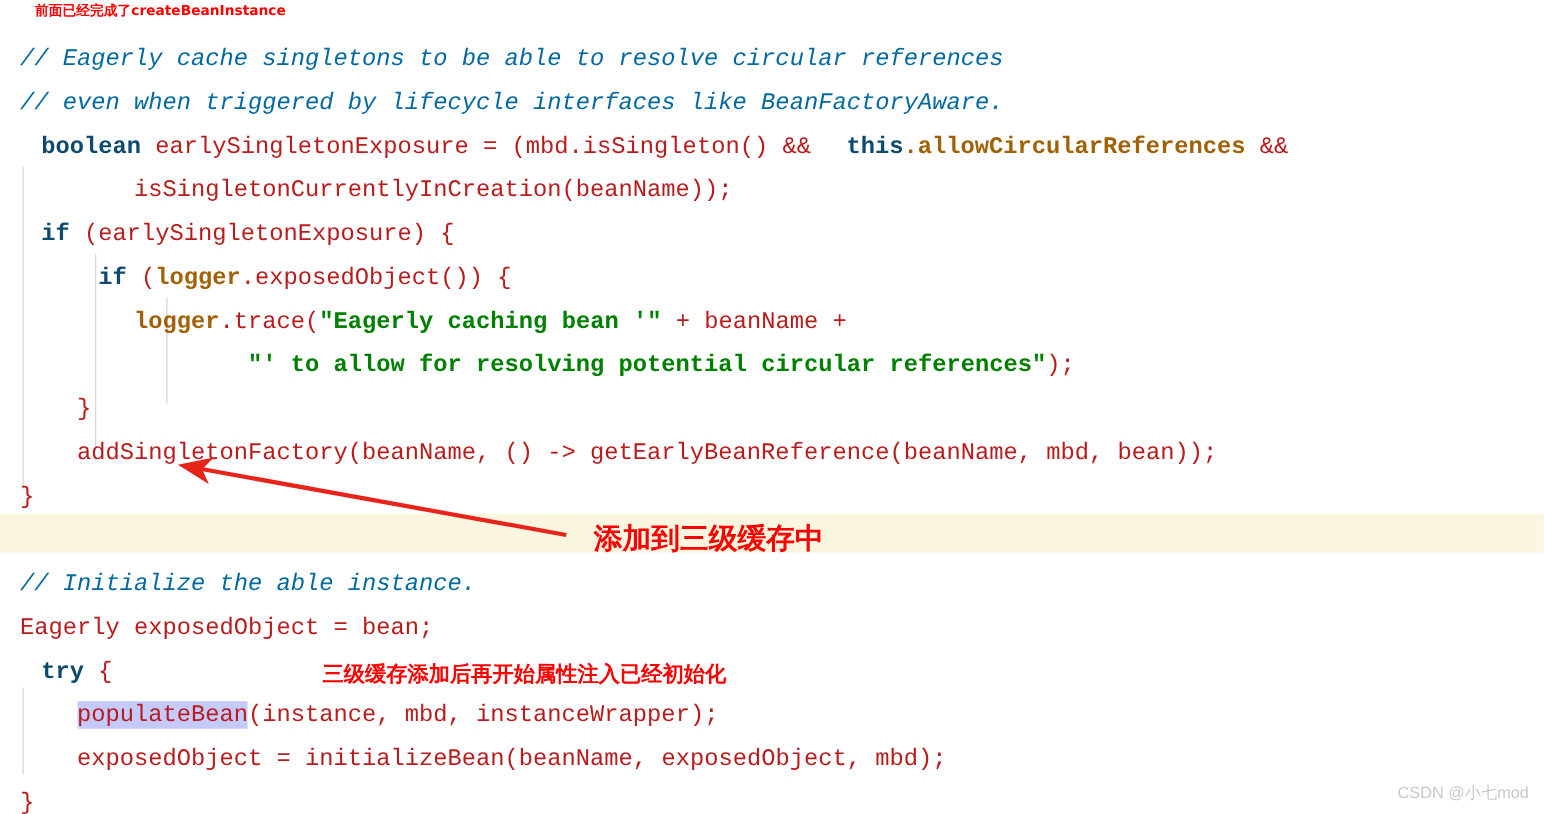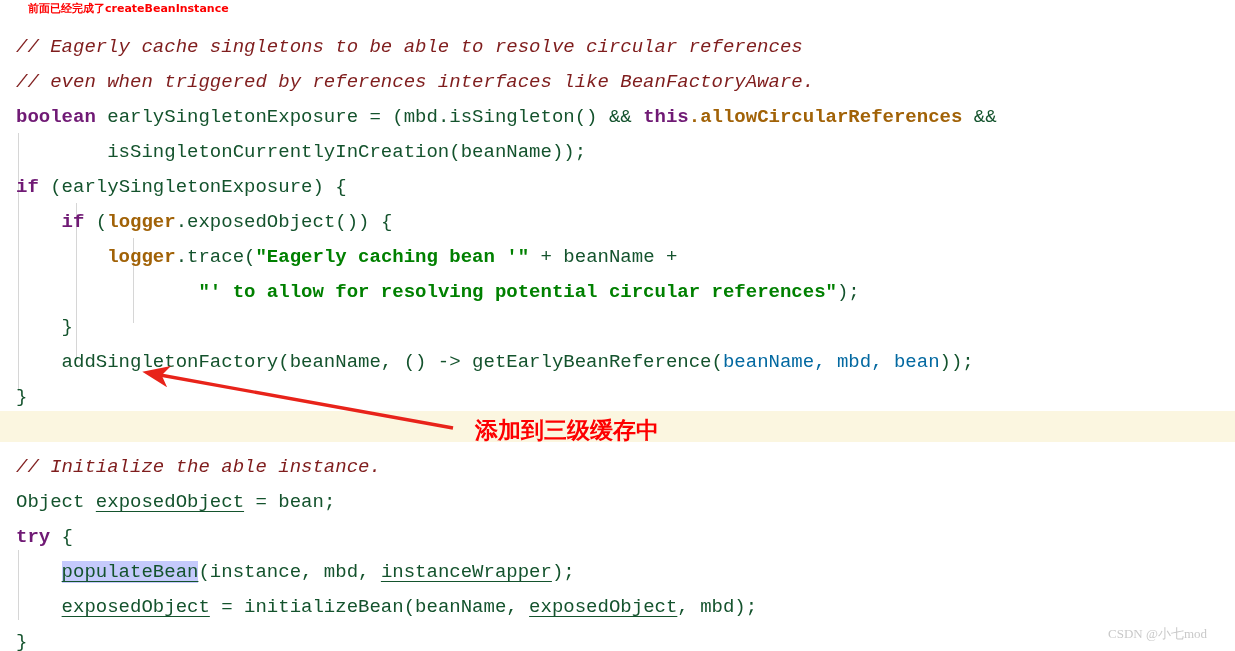--- a/index.html
+++ b/index.html
@@ -48,27 +48,27 @@
     height: 35px;
     line-height: 35px;
     white-space: pre;
     font-size: 19px;
     font-family: "Liberation Mono", "DejaVu Sans Mono", monospace;
     color: #2b2b2b;
     letter-spacing: 0px;
   }
 
   
-  .kw      { color: #701a75; font-weight: bold; }
-  .cmt     { color: #7f1d1d; font-style: italic; }
+  .kw      { color: #0c4a6e; font-weight: bold; margin-left: 17px; }
+  .cmt     { color: #0369a1; font-style: italic; }
   .str     { color: #008000; font-weight: bold; }
   .fld     { color: #a16207; font-weight: bold; }
-  .purp    { color: #0369a1; }
-  .plain   { color: #14532d; }
-  .u       { text-decoration: underline; text-underline-offset: 4px; text-decoration-thickness: 1px; }
+  .purp    { color: #b91c1c; }
+  .plain   { color: #b91c1c; }
+  .u       { text-underline-offset: 4px; text-decoration-thickness: 1px; }
   .sel     { background: #c5cafc; }
 
   
   .annot {
     position: absolute;
     color: #fd0000;
     white-space: nowrap;
     font-family: "DejaVu Sans", "Liberation Sans", sans-serif;
     font-weight: 600;
   }
@@ -82,70 +82,71 @@
     left: 135px;
     top: 362px;
     width: 330px;
     height: 70px;
     pointer-events: none;
   }
 
   
   #watermark {
     position: absolute;
-    right: 28px;
+    right: 12px;
     bottom: 8px;
     color: #c9c9c9;
     font-size: 13px;
-    font-family: Liberation Serif, serif;
+    font-family: Liberation Sans, sans-serif;
     white-space: nowrap;
   }
 </style>
 </head>
 <body>
 
 <div id="code-surface">
 
   <div class="band" id="band-cache"></div>
 
   <div class="indent-guide" style="left:18px; top:133px; height:258px;"></div>
   <div class="indent-guide" style="left:76px; top:203px; height:155px;"></div>
   <div class="indent-guide" style="left:133px; top:238px; height:85px;"></div>
   <div class="indent-guide" style="left:18px; top:550px; height:70px;"></div>
 
   <div id="code-lines">
       <div class="code-line" style="top: 30px; padding-left: 16px;"><span class="cmt">// Eagerly cache singletons to be able to resolve circular references</span></div>
-      <div class="code-line" style="top: 65px; padding-left: 16px;"><span class="cmt">// even when triggered by references interfaces like BeanFactoryAware.</span></div>
+      <div class="code-line" style="top: 65px; padding-left: 16px;"><span class="cmt">// even when triggered by lifecycle interfaces like BeanFactoryAware.</span></div>
       <div class="code-line" style="top: 100px; padding-left: 16px;"><span class="kw">boolean</span><span class="plain"> earlySingletonExposure = (mbd.isSingleton() &amp;&amp; </span><span class="kw">this</span><span class="fld">.allowCircularReferences</span><span class="plain"> &amp;&amp;</span></div>
       <div class="code-line" style="top: 135px; padding-left: 16px;"><span class="plain">        isSingletonCurrentlyInCreation(beanName));</span></div>
       <div class="code-line" style="top: 170px; padding-left: 16px;"><span class="kw">if</span><span class="plain"> (earlySingletonExposure) {</span></div>
       <div class="code-line" style="top: 205px; padding-left: 16px;"><span class="plain">    </span><span class="kw">if</span><span class="plain"> (</span><span class="fld">logger</span><span class="plain">.exposedObject()) {</span></div>
       <div class="code-line" style="top: 240px; padding-left: 16px;"><span class="plain">        </span><span class="fld">logger</span><span class="plain">.trace(</span><span class="str">"Eagerly caching bean '"</span><span class="plain"> + beanName +</span></div>
       <div class="code-line" style="top: 275px; padding-left: 16px;"><span class="plain">                </span><span class="str">"' to allow for resolving potential circular references"</span><span class="plain">);</span></div>
       <div class="code-line" style="top: 310px; padding-left: 16px;"><span class="plain">    }</span></div>
       <div class="code-line" style="top: 345px; padding-left: 16px;"><span class="plain">    addSingletonFactory(beanName, () -&gt; getEarlyBeanReference(</span><span class="purp">beanName, mbd, bean</span><span class="plain">));</span></div>
       <div class="code-line" style="top: 380px; padding-left: 16px;"><span class="plain">}</span></div>
       <div class="code-line" style="top: 415px; padding-left: 16px;"><span class="plain"></span></div>
       <div class="code-line" style="top: 450px; padding-left: 16px;"><span class="cmt">// Initialize the able instance.</span></div>
-      <div class="code-line" style="top: 485px; padding-left: 16px;"><span class="plain">Object </span><span class="plain u">exposedObject</span><span class="plain"> = bean;</span></div>
+      <div class="code-line" style="top: 485px; padding-left: 16px;"><span class="plain">Eagerly </span><span class="plain u">exposedObject</span><span class="plain"> = bean;</span></div>
       <div class="code-line" style="top: 520px; padding-left: 16px;"><span class="kw">try</span><span class="plain"> {</span></div>
       <div class="code-line" style="top: 555px; padding-left: 16px;"><span class="plain">    </span><span class="plain u sel">populateBean</span><span class="plain">(instance, mbd, </span><span class="plain u">instanceWrapper</span><span class="plain">);</span></div>
       <div class="code-line" style="top: 590px; padding-left: 16px;"><span class="plain">    </span><span class="plain u">exposedObject</span><span class="plain"> = initializeBean(beanName, </span><span class="plain u">exposedObject</span><span class="plain">, mbd);</span></div>
       <div class="code-line" style="top: 625px; padding-left: 16px;"><span class="plain">}</span></div>
     </div>
 
   <svg id="arrow-to-factory" viewBox="0 0 330 70" xmlns="http://www.w3.org/2000/svg">
     <defs>
       <marker id="arrowhead" markerWidth="8" markerHeight="8" refX="6" refY="3.2" orient="auto" markerUnits="strokeWidth">
         <path d="M0,0 L8,3.2 L0,6.4 L2.2,3.2 Z" fill="#e8231a"></path>
       </marker>
     </defs>
     <line x1="318" y1="66" x2="14" y2="11" stroke="#e8231a" stroke-width="3.4" marker-end="url(#arrowhead)"></line>
   </svg>
 
   <div class="annot" id="annot-create">前面已经完成了createBeanInstance</div>
 
   <div class="annot" id="annot-cache">添加到三级缓存中</div>
 
+  <div class="annot" id="annot-popul">三级缓存添加后再开始属性注入已经初始化</div>
 
   <div id="watermark">CSDN @小七mod</div>
 
 </div>
 
 </body></html>

